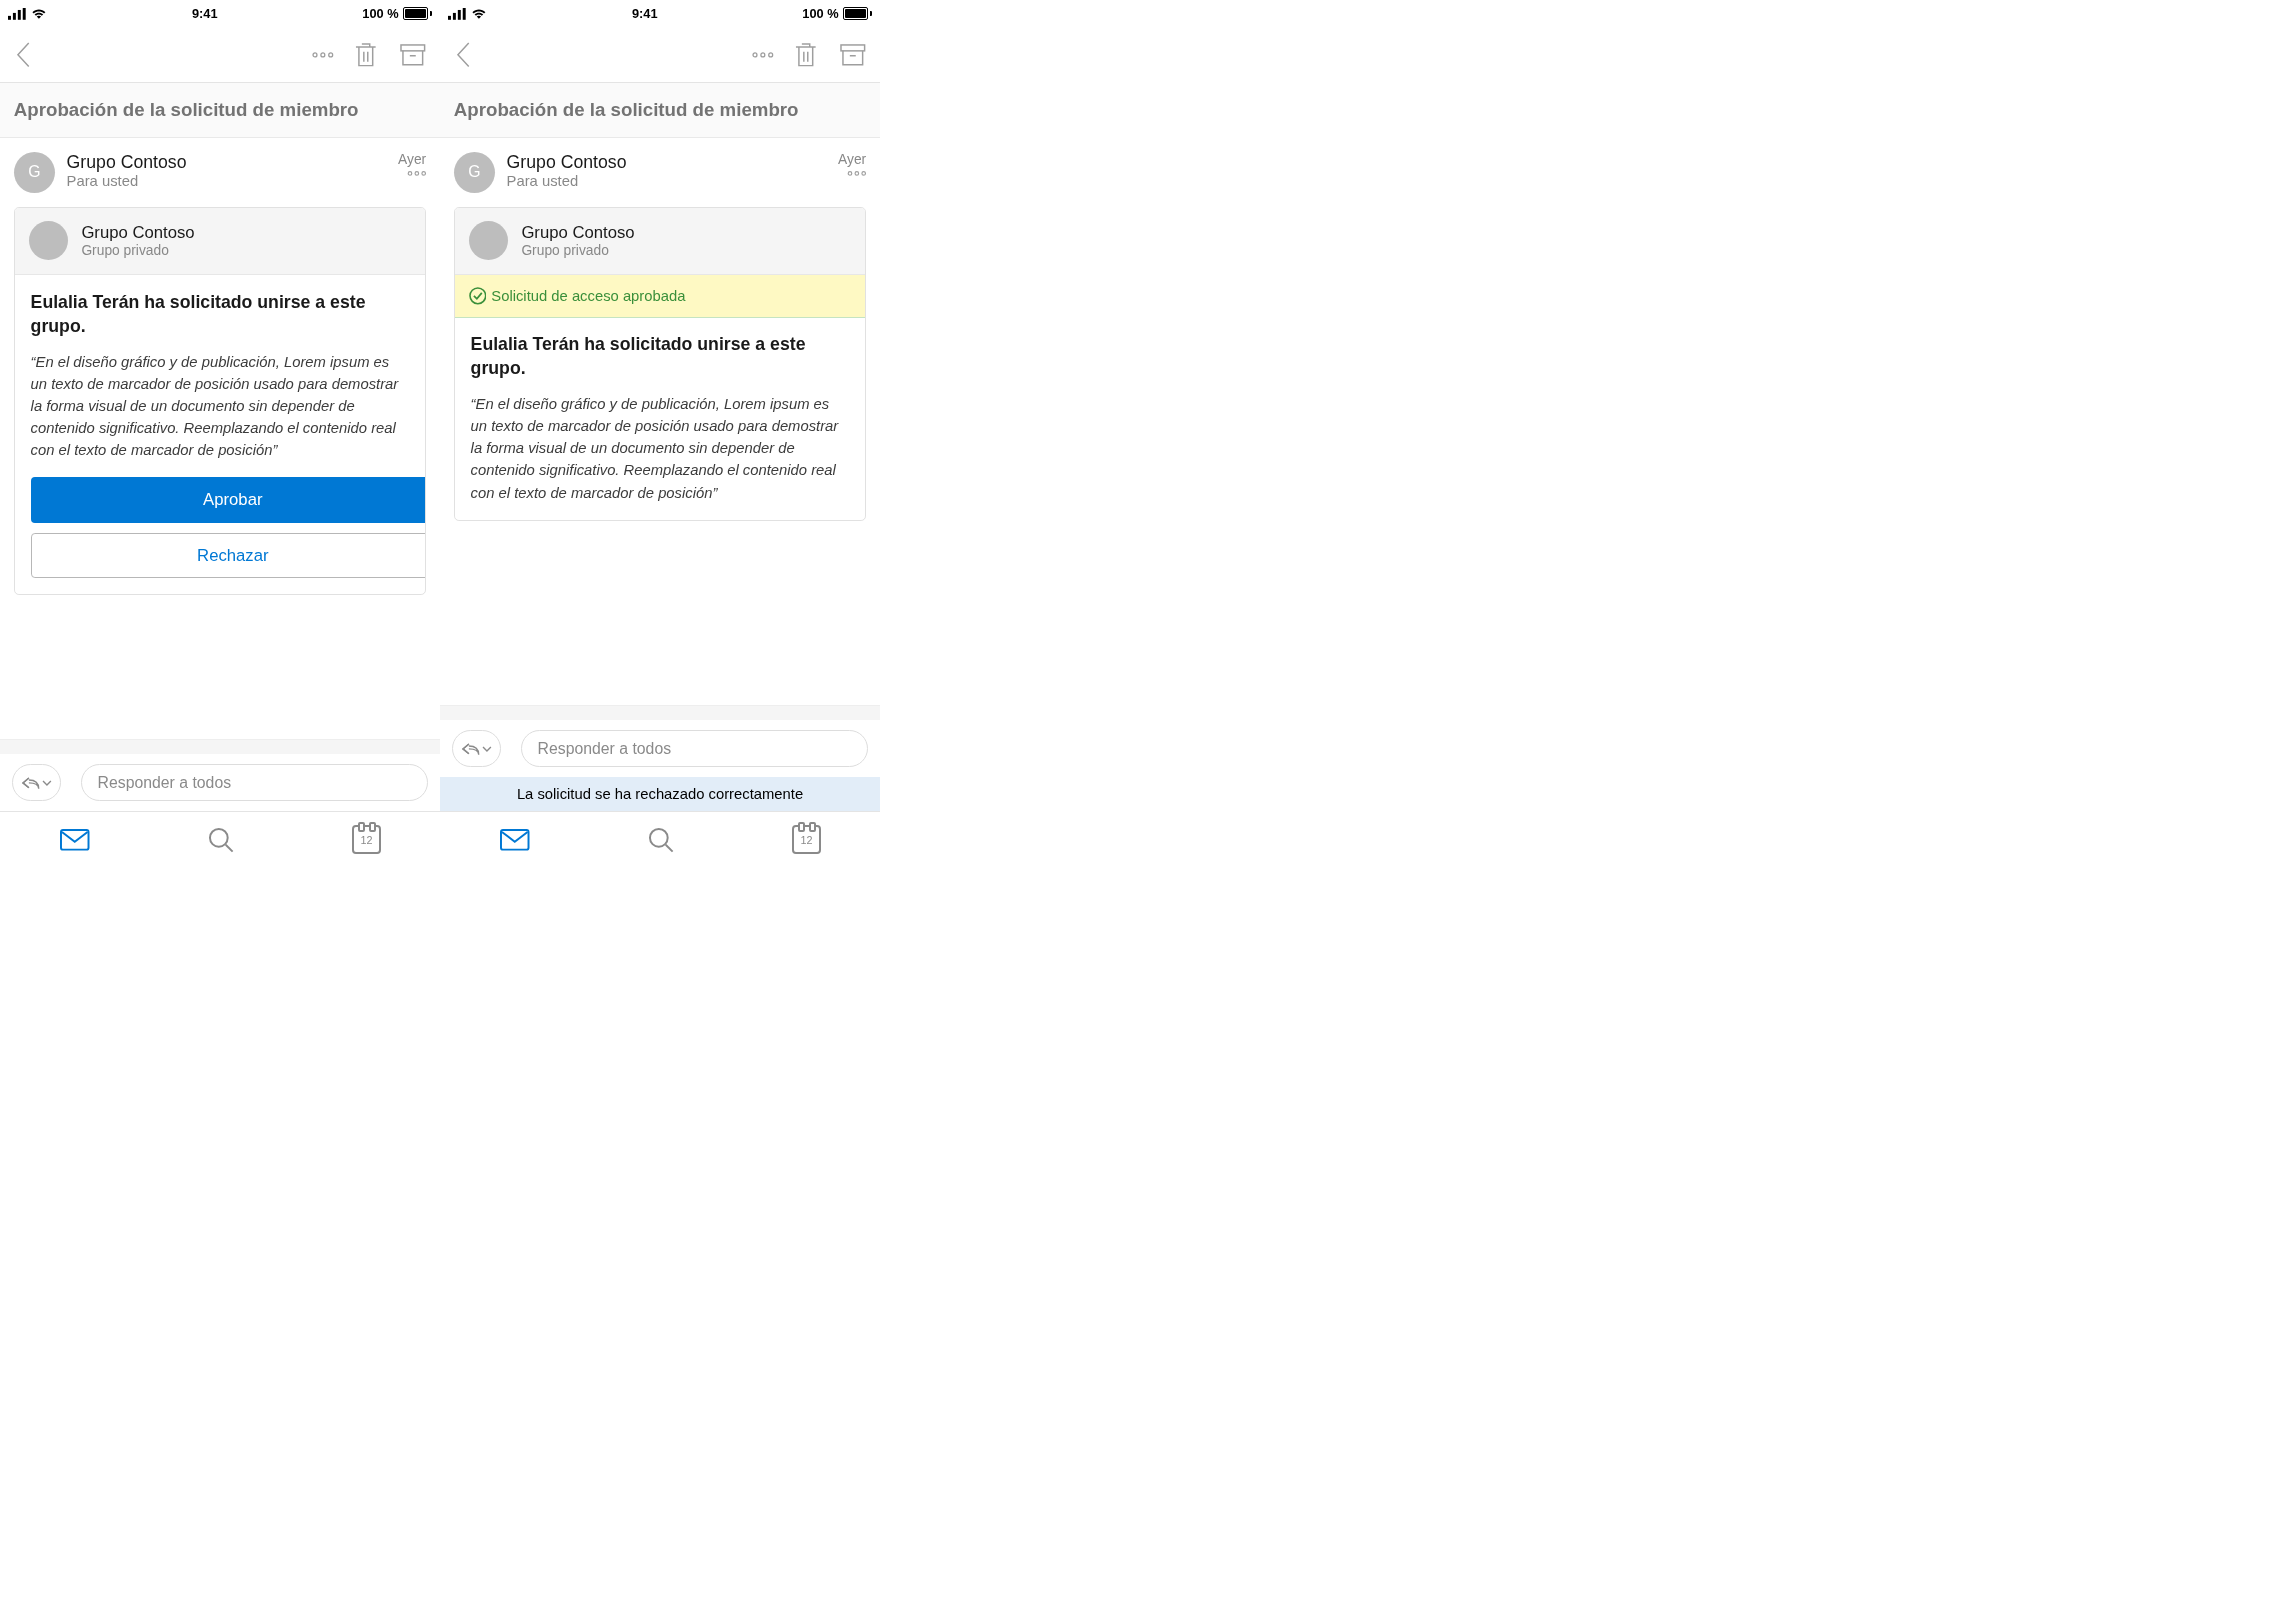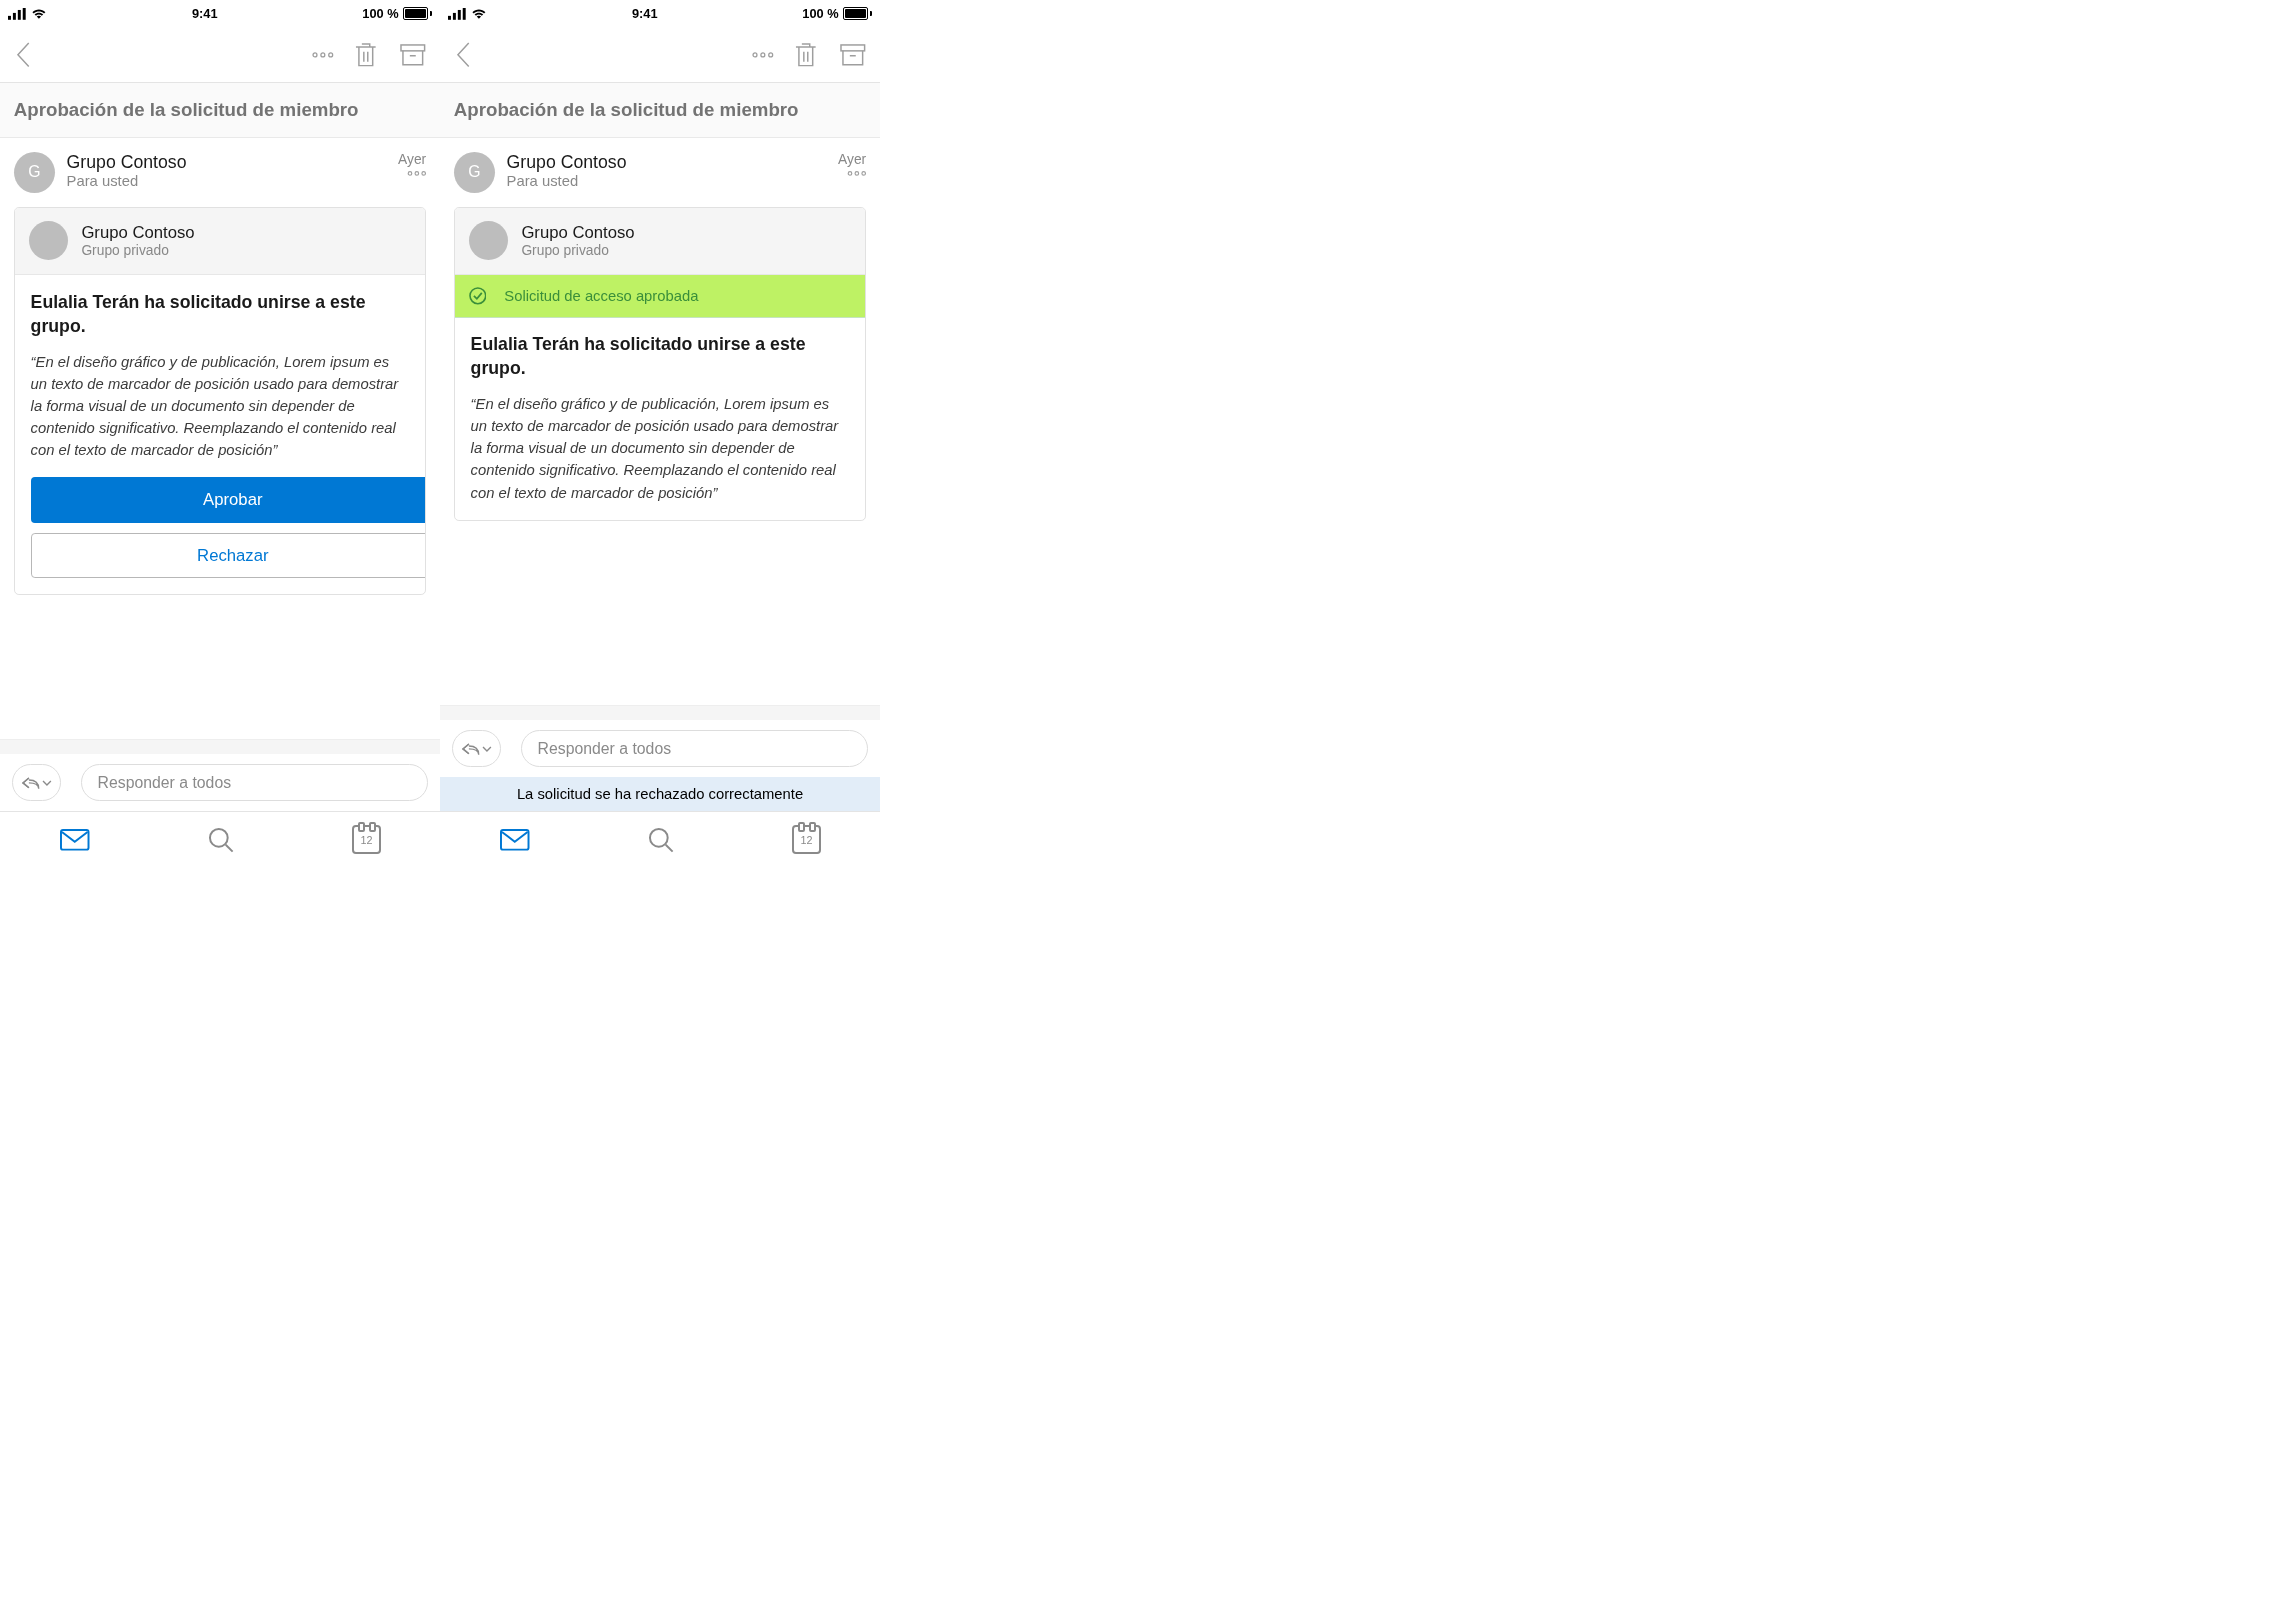--- a/index.html
+++ b/index.html
@@ -24,21 +24,21 @@
 .hdr-main{flex:1}
 .sender{font-size:17.7px;color:#1a1a1a}
 .recipient{font-size:14.8px;color:#888}
 .hdr-right{text-align:right;color:#888;font-size:13.8px;display:flex;flex-direction:column;align-items:flex-end;gap:4px}
 .dots{letter-spacing:1px;color:#888}
 .card{margin:0 13.8px 13.8px 13.8px;border:1px solid #e1e1e1;border-radius:4.9px;background:#fff;overflow:hidden}
 .card-header{display:flex;align-items:center;gap:13.8px;padding:13.8px;background:#f5f5f5;border-bottom:1px solid #e7e7e7}
 .card-avatar{width:39px;height:39px;border-radius:50%;background:#bdbdbd;flex-shrink:0}
 .card-title{font-size:16.7px;color:#1a1a1a}
 .card-sub{font-size:13.8px;color:#888}
-.success-bar{background:#bef264;color:#3a8f3a;display:flex;align-items:center;gap:18px;padding:11.8px 13.8px;border-bottom:1px solid #c5e4c1;font-size:14.8px}
+.success-bar{background:#fef9c3;color:#3a8f3a;display:flex;align-items:center;gap:5px;padding:11.8px 13.8px;border-bottom:1px solid #c5e4c1;font-size:14.8px}
 .card-body{padding:15.8px}
 .req-title{font-size:17.7px;font-weight:700;line-height:1.35;color:#1a1a1a;margin-bottom:11.8px}
 .req-quote{font-size:14.8px;font-style:italic;color:#3c3c3c;line-height:1.5}
 .buttons{padding:0 15.8px 15.8px 15.8px;display:flex;flex-direction:column;gap:9.9px}
 .btn{width:100%;padding:11.8px;border-radius:3.9px;font-size:16.7px;text-align:center;cursor:pointer;border:1px solid transparent}
 .btn-primary{background:#0078d4;color:#fff}
 .btn-secondary{background:#fff;color:#0078d4;border:1px solid #b7b7b7}
 .spacer{flex:1;background:#fff}
 .reply-row{display:flex;align-items:center;padding:9.9px 11.8px;gap:20px;border-top:0 solid #eee}
 .reply-action{width:47px;height:35px;border:1px solid #ddd;border-radius:19.7px;display:flex;align-items:center;justify-content:center;gap:1px;color:#7a7a7a;flex-shrink:0}

